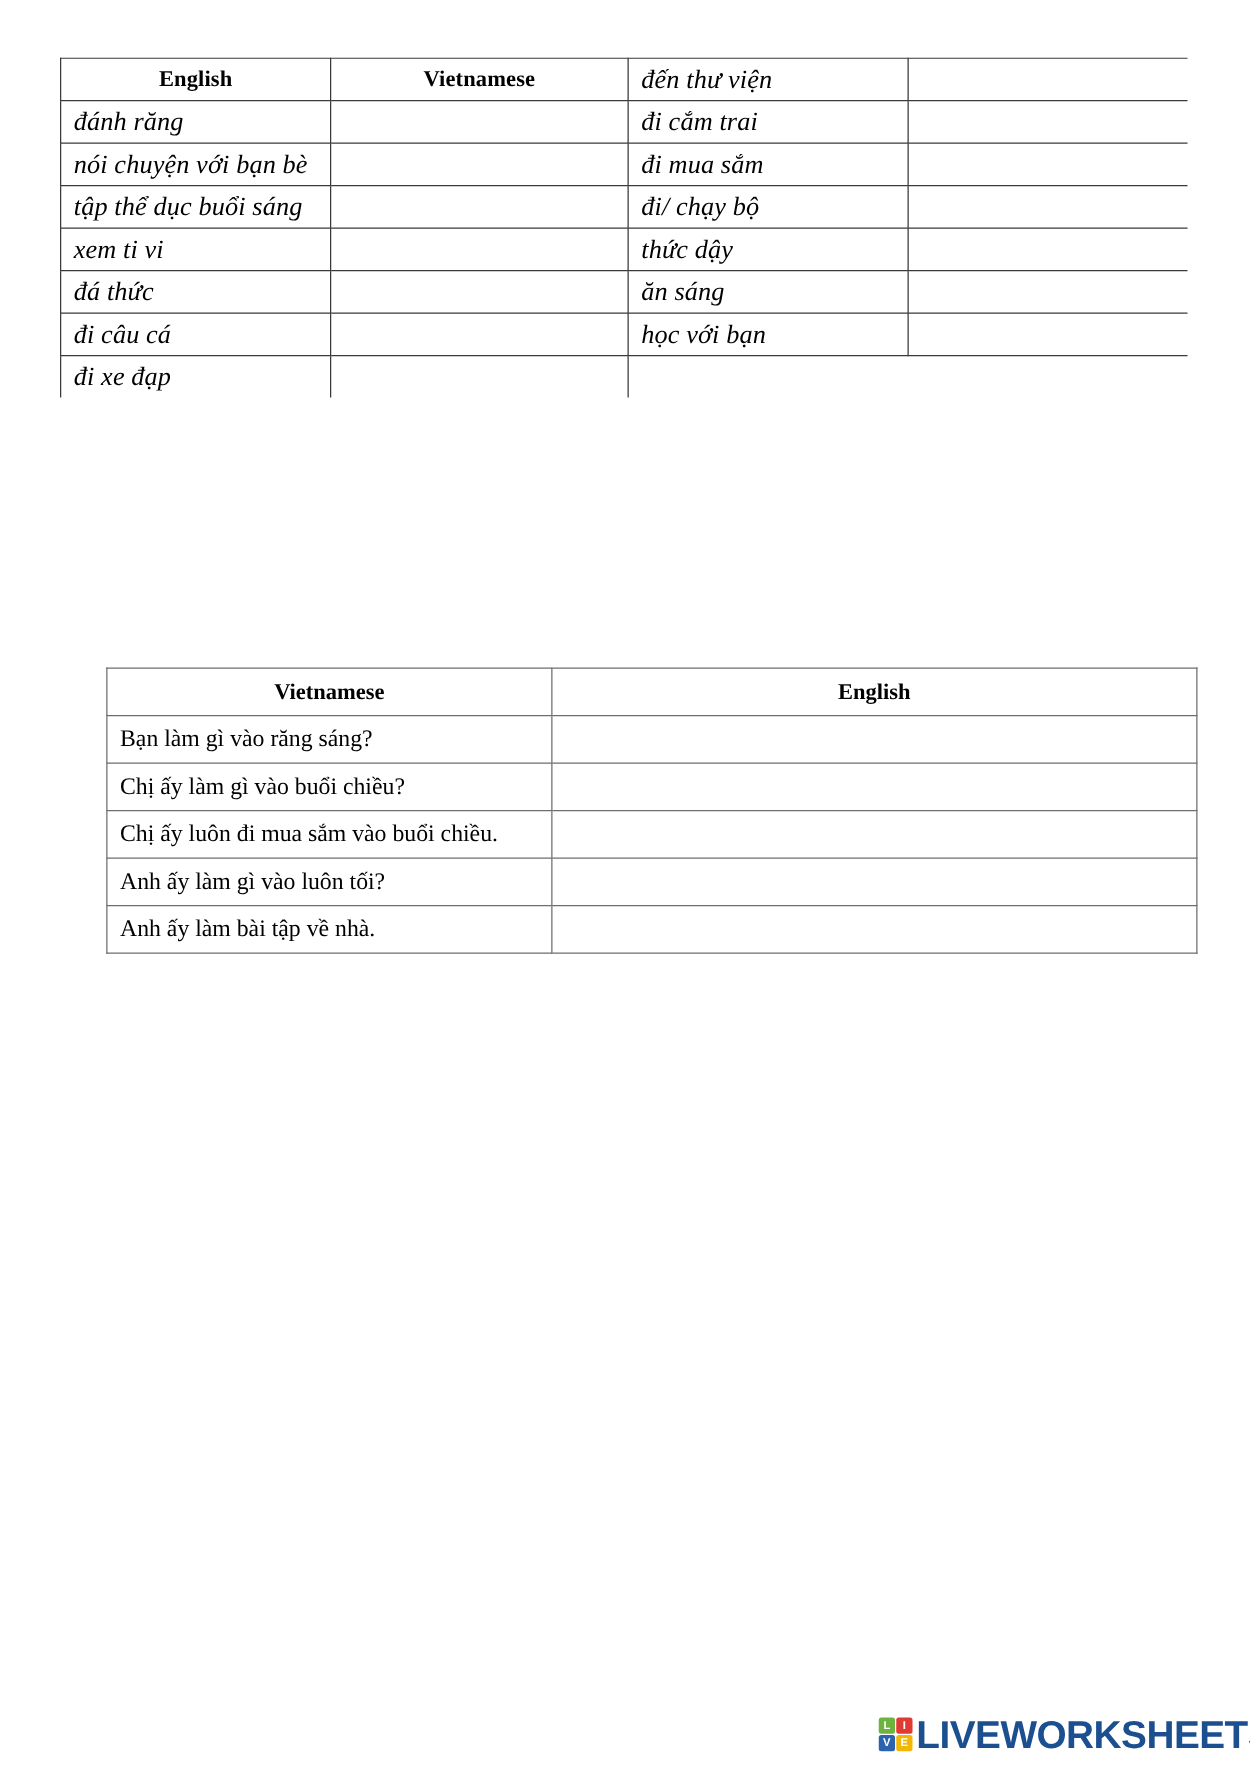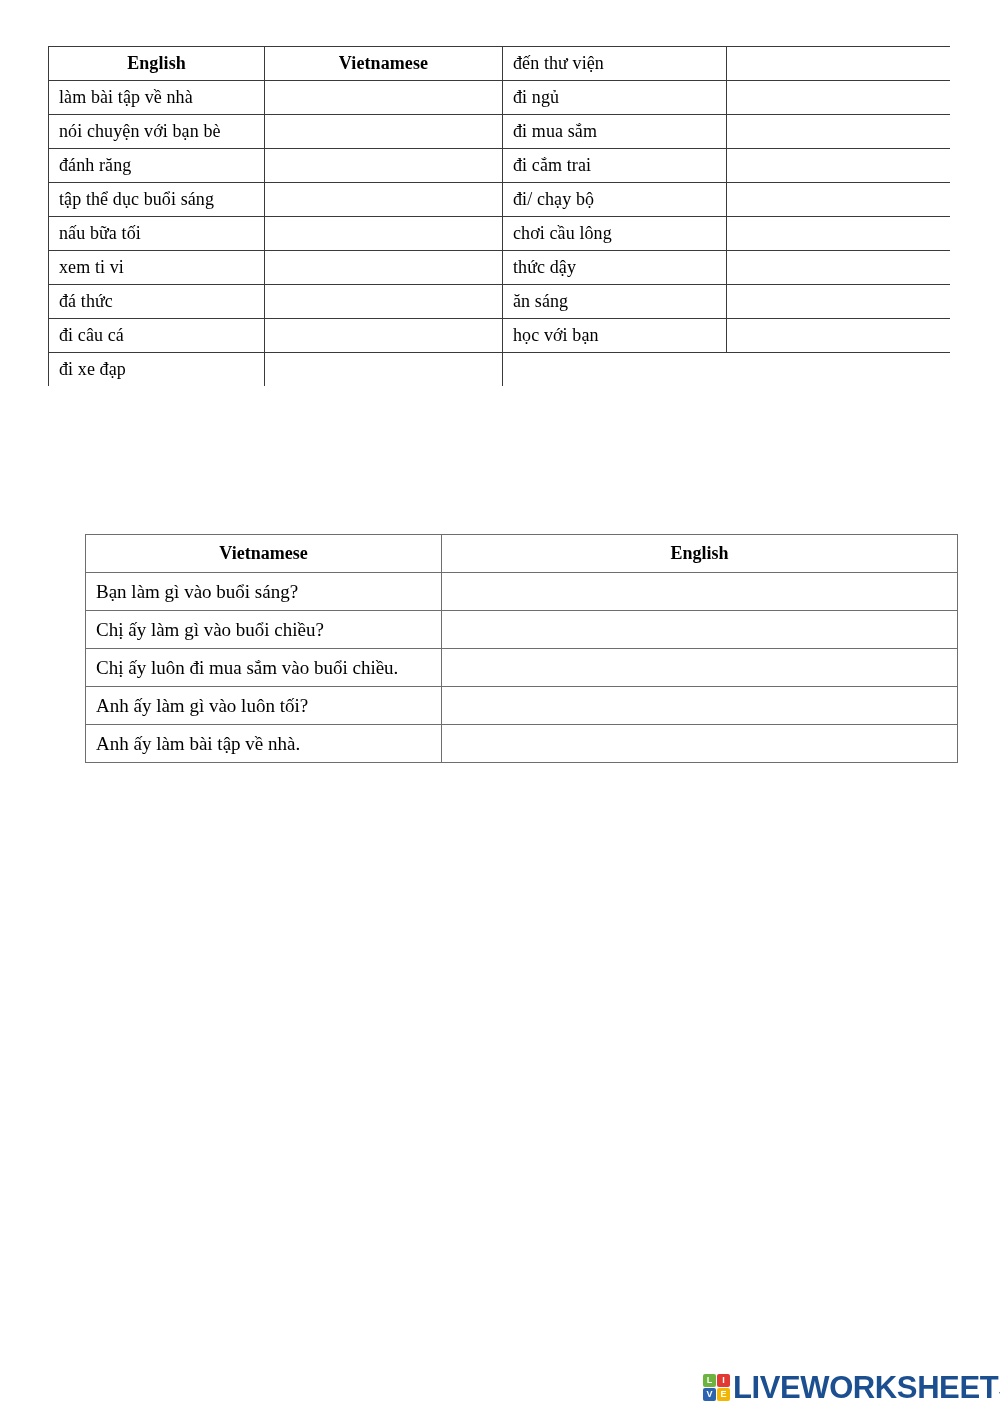--- a/index.html
+++ b/index.html
@@ -29,21 +29,22 @@
   table.t1 {
     border-collapse: collapse;
     table-layout: fixed;
     width: 902px;
   }
   table.t1 td {
     border: 1px solid #3a3a3a;
     height: 33px;
     padding: 0 0 0 10px;
     vertical-align: middle;
-    font-size: 18px;
+    font-style: italic;
+    font-size: 21px;
     line-height: 1.15;
     letter-spacing: .1px;
     white-space: nowrap;
   }
   table.t1 td.c1 { width: 215px; }
   table.t1 td.c2 { width: 237px; }
   table.t1 td.c3 { width: 213px; }
   table.t1 td.c4 { width: 237px; }
   table.t1 td.hdr {
     font-style: normal;
@@ -143,47 +144,35 @@
 <div class="t1-wrap">
   <table class="t1">
     <tbody>
       <tr>
         <td class="c1 hdr">English</td>
         <td class="c2 hdr">Vietnamese</td>
         <td class="c3">đến thư viện</td>
         <td class="c4"></td>
       </tr>
       <tr>
-        <td class="c1">làm bài tập về nhà</td>
-        <td class="c2"></td>
-        <td class="c3">đi ngủ</td>
+        <td class="c1">đánh răng</td>
+        <td class="c2"></td>
+        <td class="c3">đi cắm trai</td>
         <td class="c4"></td>
       </tr>
       <tr>
         <td class="c1">nói chuyện với bạn bè</td>
         <td class="c2"></td>
         <td class="c3">đi mua sắm</td>
         <td class="c4"></td>
       </tr>
       <tr>
-        <td class="c1">đánh răng</td>
-        <td class="c2"></td>
-        <td class="c3">đi cắm trai</td>
-        <td class="c4"></td>
-      </tr>
-      <tr>
         <td class="c1">tập thể dục buổi sáng</td>
         <td class="c2"></td>
         <td class="c3">đi/ chạy bộ</td>
-        <td class="c4"></td>
-      </tr>
-      <tr>
-        <td class="c1">nấu bữa tối</td>
-        <td class="c2"></td>
-        <td class="c3">chơi cầu lông</td>
         <td class="c4"></td>
       </tr>
       <tr>
         <td class="c1">xem ti vi</td>
         <td class="c2"></td>
         <td class="c3">thức dậy</td>
         <td class="c4"></td>
       </tr>
       <tr>
         <td class="c1">đá thức</td>
@@ -208,21 +197,21 @@
 </div>
 
 <div class="t2-wrap">
   <table class="t2">
     <tbody>
       <tr>
         <td class="c1 hdr">Vietnamese</td>
         <td class="c2 hdr">English</td>
       </tr>
       <tr>
-        <td class="c1">Bạn làm gì vào buổi sáng?</td>
+        <td class="c1">Bạn làm gì vào răng sáng?</td>
         <td class="c2"></td>
       </tr>
       <tr>
         <td class="c1">Chị ấy làm gì vào buổi chiều?</td>
         <td class="c2"></td>
       </tr>
       <tr>
         <td class="c1">Chị ấy luôn đi mua sắm vào buổi chiều.</td>
         <td class="c2"></td>
       </tr>

